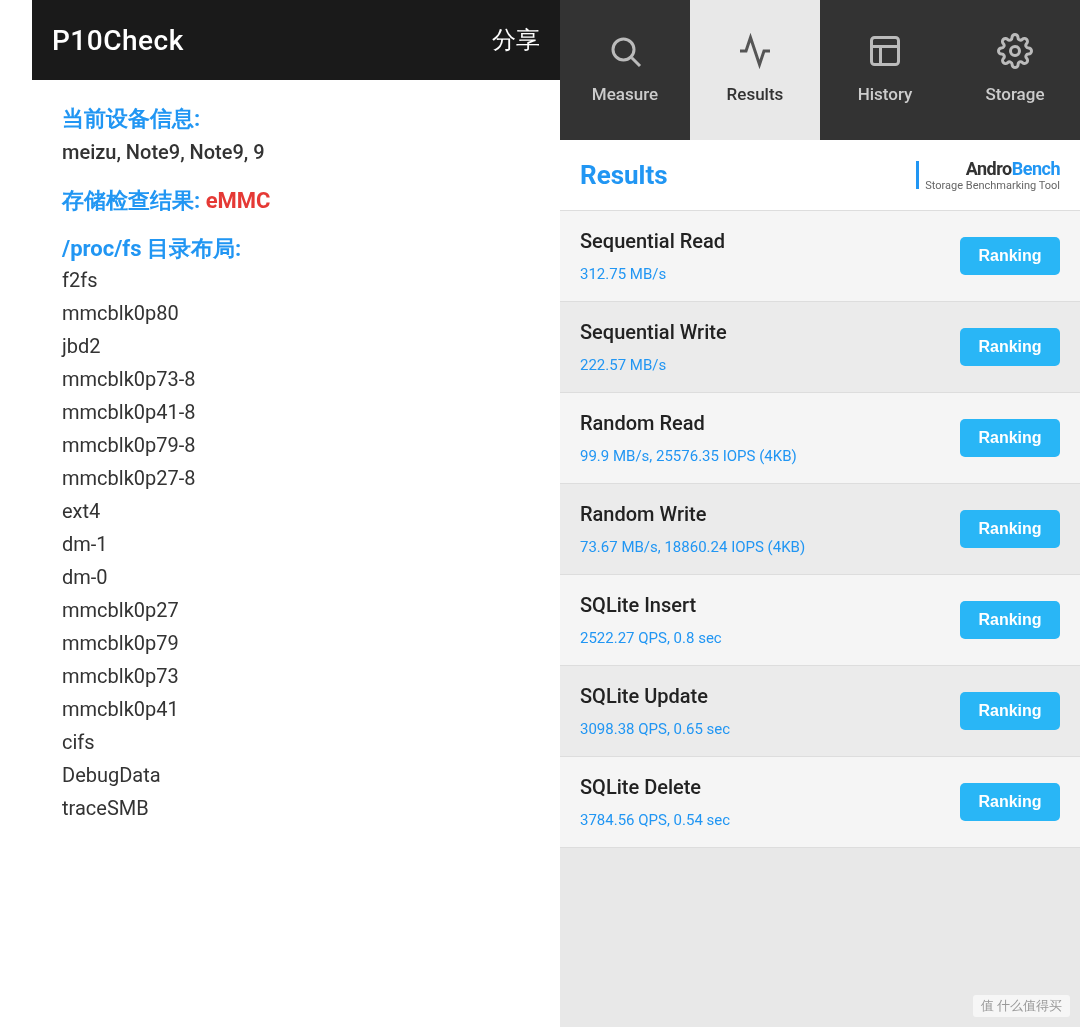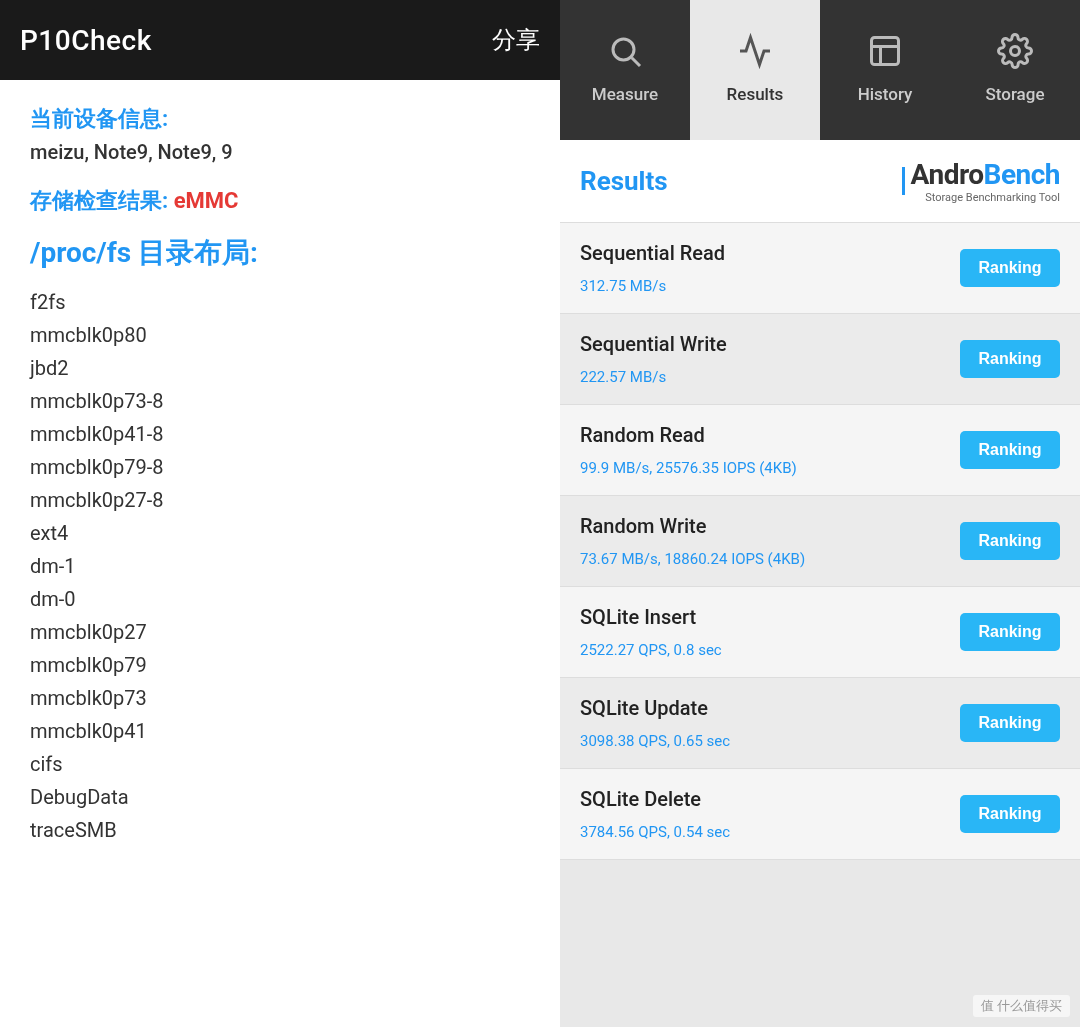--- a/index.html
+++ b/index.html
@@ -13,20 +13,21 @@
       background: #f0f0f0;
     }
 
     
     .left-panel {
       width: 560px;
       height: 1027px;
       background: #fff;
       display: flex;
       flex-direction: column;
+      padding-left: 32px;
     }
     .left-header {
       background: #1a1a1a;
       color: #fff;
       padding: 0 20px;
       height: 80px;
       display: flex;
       align-items: center;
       justify-content: space-between;
     }
@@ -60,24 +61,23 @@
       font-size: 22px;
       font-weight: bold;
       color: #2196f3;
       margin-bottom: 18px;
     }
     .storage-value {
       color: #e53935;
       font-weight: bold;
     }
     .dir-label {
-      font-size: 28px;
-      font-weight: bold;
-      color: #2196f3;
-      margin-bottom: 14px;
+      font-size: 22px;
+      font-weight: bold;
+      color: #2196f3;
     }
     .dir-list {
       list-style: none;
       font-size: 20px;
       color: #333;
       line-height: 1.65;
     }
     .dir-list li {
       font-weight: 400;
     }
@@ -140,21 +140,21 @@
       font-size: 26px;
       font-weight: bold;
       color: #2196f3;
     }
     .androbench-logo {
       display: flex;
       flex-direction: column;
       align-items: flex-end;
     }
     .androbench-brand {
-      font-size: 28px;
+      font-size: 18px;
       font-weight: bold;
       color: #333;
       letter-spacing: -0.5px;
     }
     .androbench-brand span.andro {
       color: #333;
     }
     .androbench-brand span.bench {
       color: #2196f3;
     }

